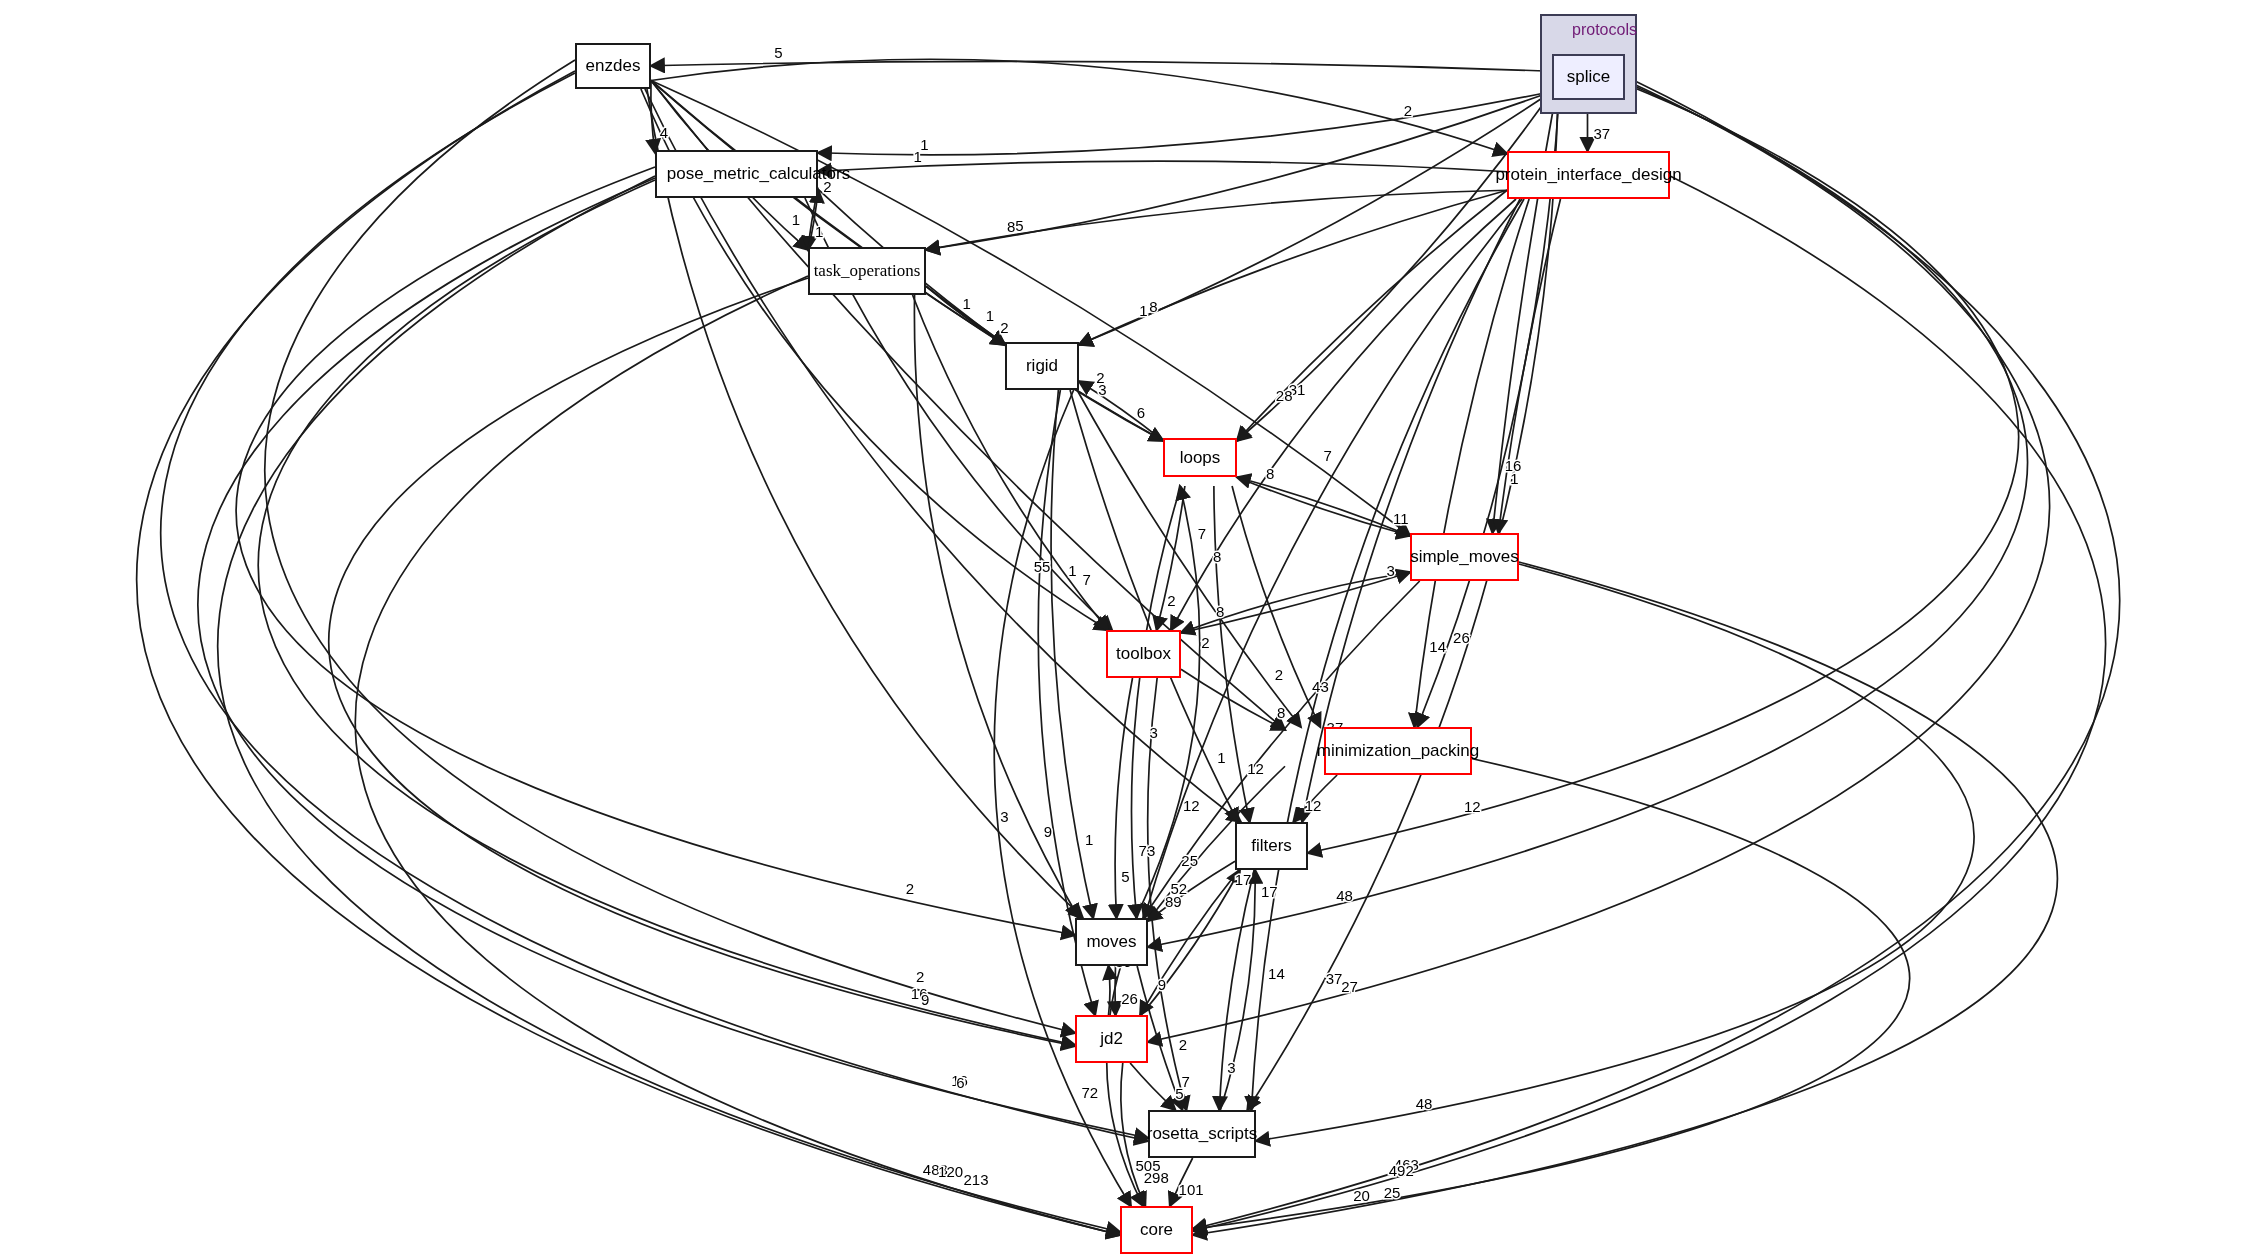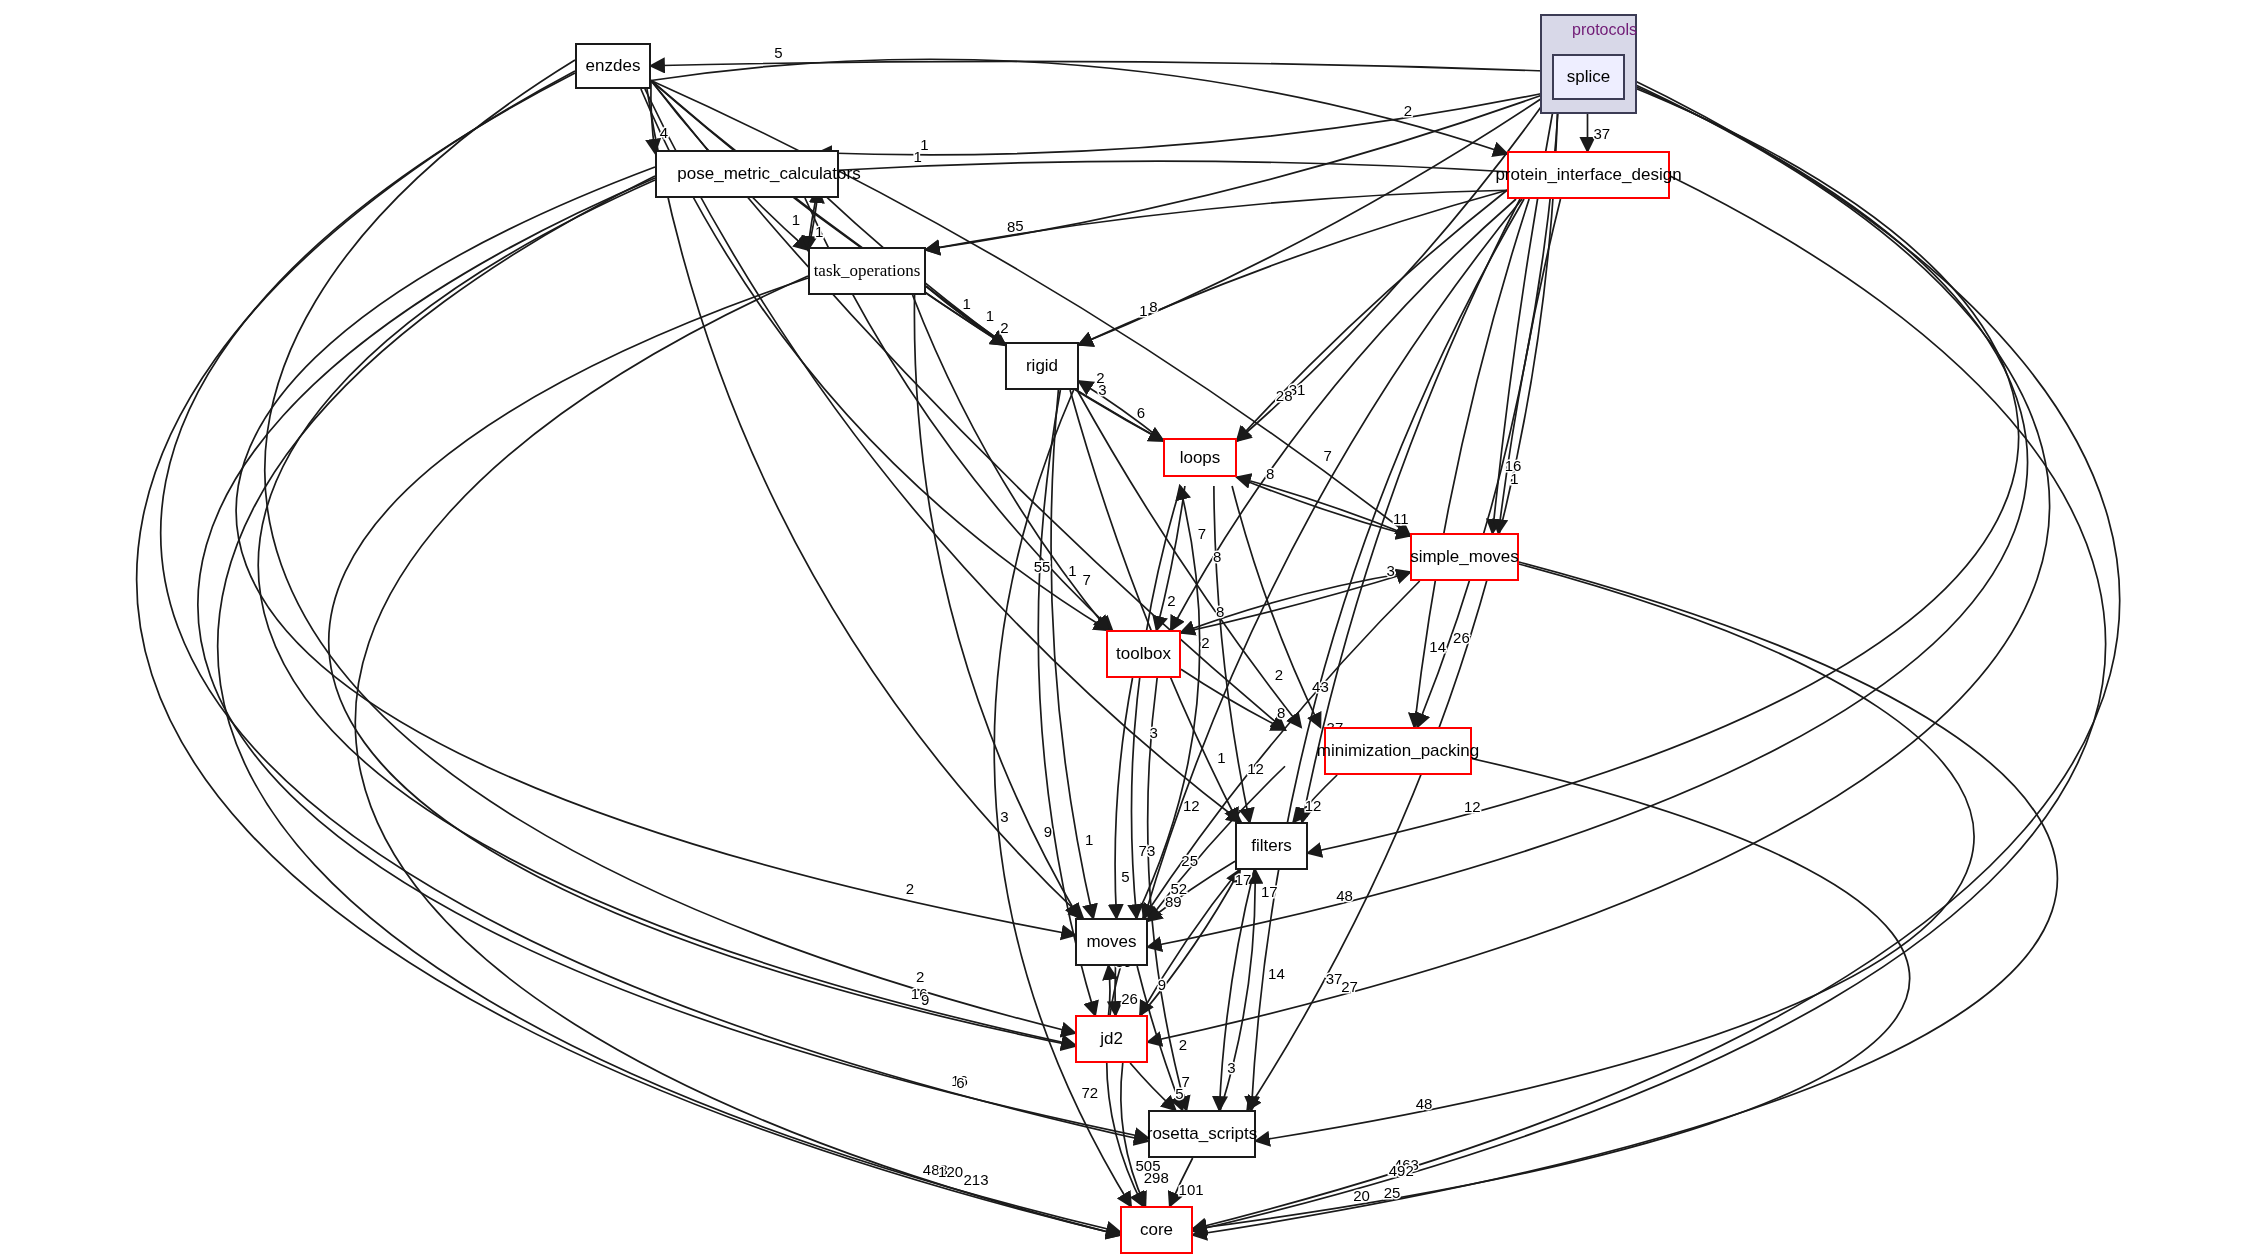--- a/index.html
+++ b/index.html
@@ -205,21 +205,21 @@
         <text x="1388.7762320000002" y="1176.325958" font-size="15" font-family="&quot;Liberation Sans&quot;, sans-serif" fill="#000" stroke="#fff" stroke-width="3" paint-order="stroke">492</text>
       </g>
   </svg>
 
   <div class="cluster" style="left: 1540px; top: 14px; width: 97px; height: 100px;">
     <div class="cluster-label">protocols</div>
   </div>
 
   <div class="node current" style="left: 1552px; top: 54px; width: 73px; height: 46px;">splice</div>
   <div class="node" style="left: 575px; top: 43px; width: 76px; height: 46px;">enzdes</div>
-  <div class="node" style="left: 655px; top: 150px; width: 184px; height: 48px; padding-left: 44px;">pose_metric_calculators</div>
+  <div class="node" style="left: 655px; top: 150px; width: 163px; height: 48px; padding-left: 44px;">pose_metric_calculators</div>
   <div class="node" style="left: 808px; top: 247px; width: 118px; height: 48px; font-family: Liberation Serif, serif;">task_operations</div>
   <div class="node" style="left: 1005px; top: 342px; width: 74px; height: 48px;">rigid</div>
   <div class="node red" style="left: 1163px; top: 438px; width: 74px; height: 39px;">loops</div>
   <div class="node red" style="left: 1410px; top: 533px; width: 109px; height: 48px;">simple_moves</div>
   <div class="node red" style="left: 1106px; top: 630px; width: 75px; height: 48px;">toolbox</div>
   <div class="node red" style="left: 1285px; top: 727px; width: 148px; height: 48px; margin-left: 39px;">minimization_packing</div>
   <div class="node" style="left: 1235px; top: 822px; width: 73px; height: 48px;">filters</div>
   <div class="node" style="left: 1075px; top: 918px; width: 73px; height: 48px;">moves</div>
   <div class="node red" style="left: 1075px; top: 1015px; width: 73px; height: 48px;">jd2</div>
   <div class="node" style="left: 1148px; top: 1110px; width: 108px; height: 48px;">rosetta_scripts</div>

